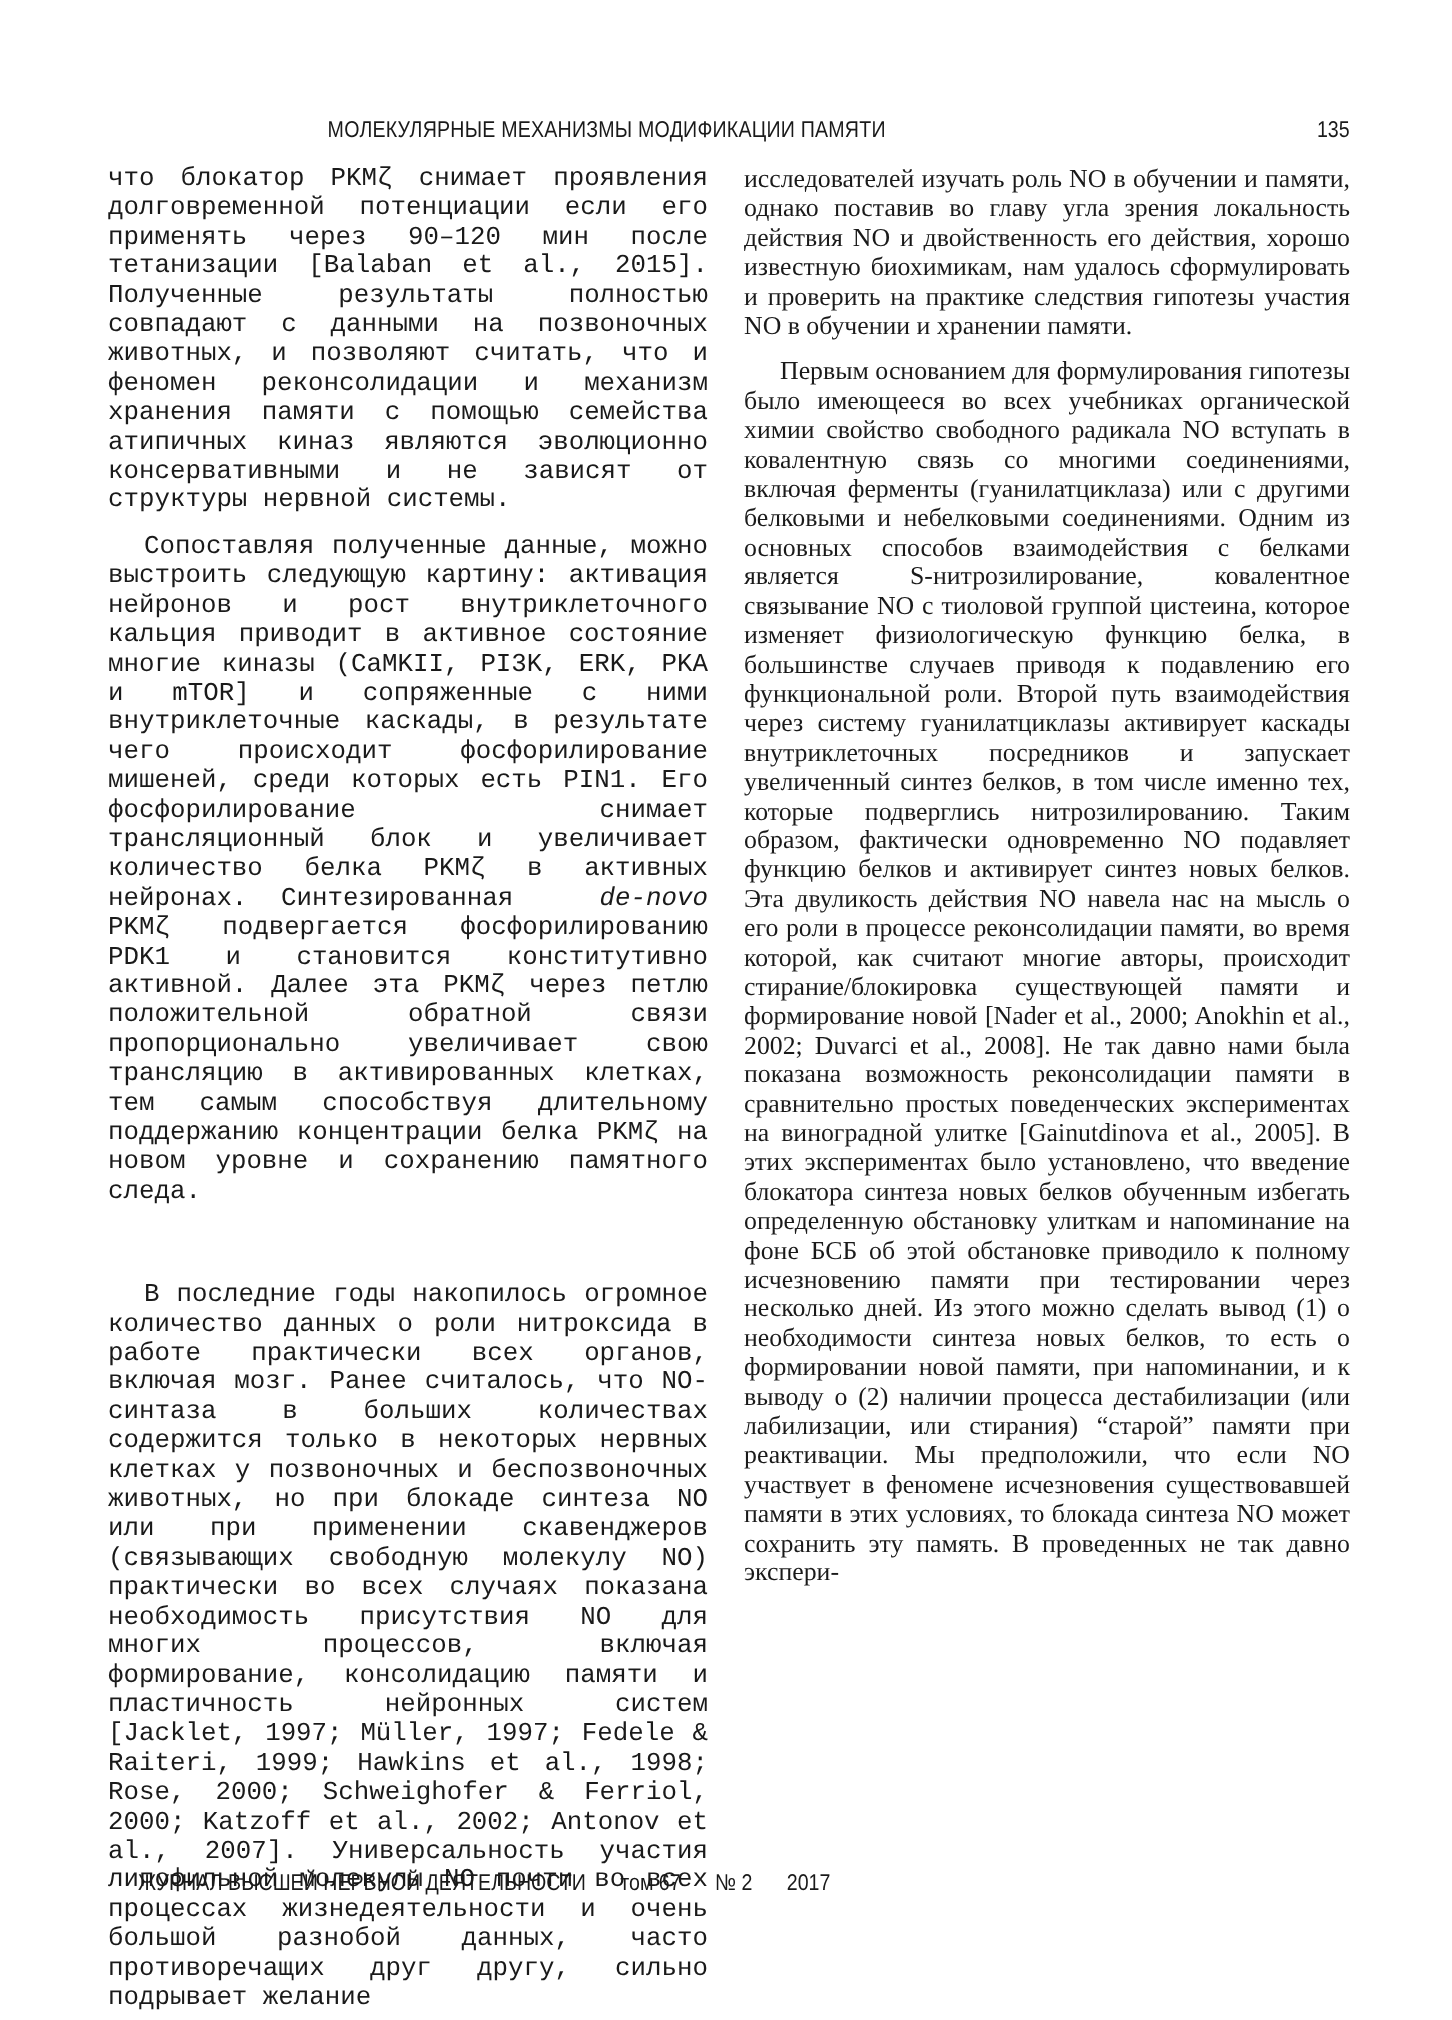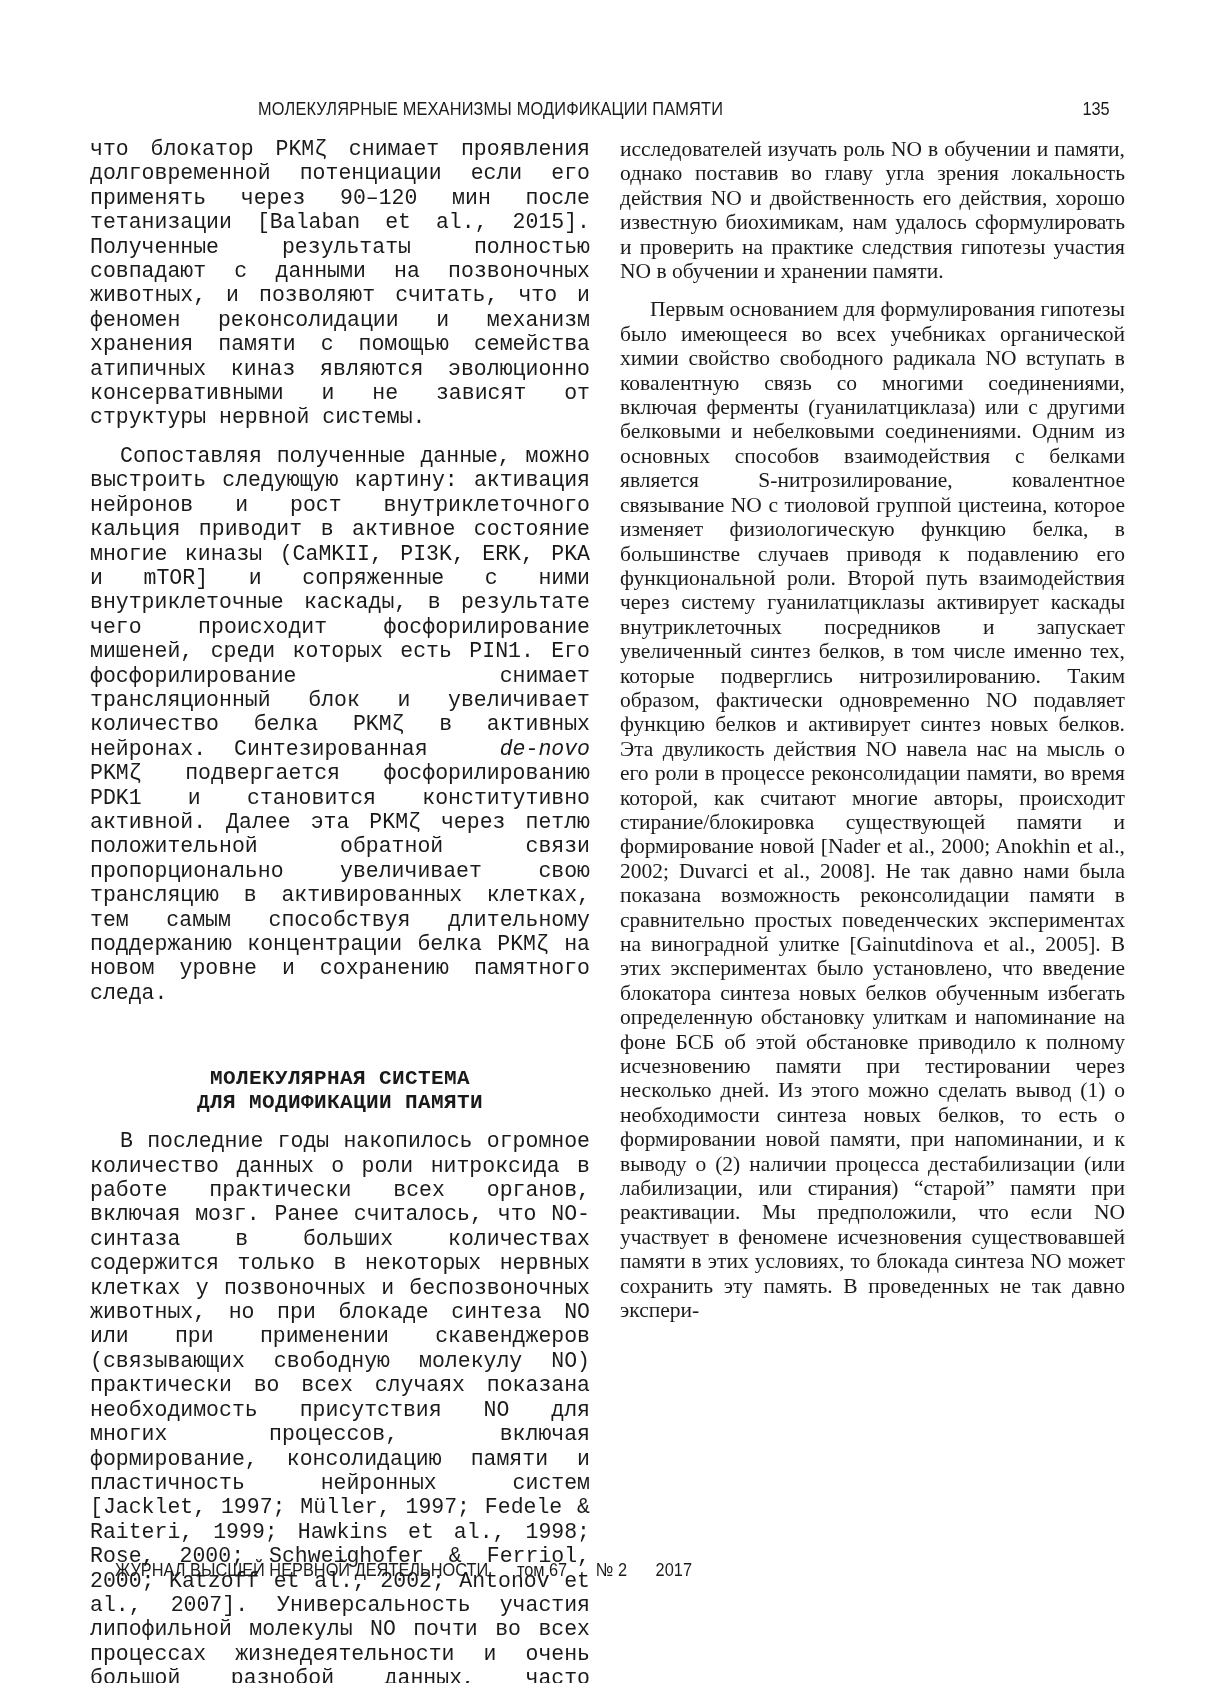--- a/index.html
+++ b/index.html
@@ -11,21 +11,21 @@
       width: 1210px;
       height: 1683px;
       position: relative;
       overflow: hidden;
       color: #1a1a1a;
       font-family: "Liberation Serif", "DejaVu Serif", serif;
     }
     .running-head {
       position: absolute;
       top: 98px;
-      left: 75px;
+      left: 90px;
       width: 1035px;
       height: 26px;
     }
     .running-title {
       position: absolute;
       left: 183px;
       top: 0;
       font-family: "Liberation Sans", sans-serif;
       font-stretch: condensed;
       font-size: 19px;
@@ -88,24 +88,20 @@
 <div class="running-head">
   <span class="running-title">МОЛЕКУЛЯРНЫЕ МЕХАНИЗМЫ МОДИФИКАЦИИ ПАМЯТИ</span>
   <span class="page-number">135</span>
 </div>
 
 <div class="column col-left">
   <p>что блокатор PKMζ снимает проявления долговременной потенциации если его применять через 90–120 мин после тетанизации [Balaban et al., 2015]. Полученные результаты полностью совпадают с данными на позвоночных животных, и позволяют считать, что и феномен реконсолидации и механизм хранения памяти с помощью семейства атипичных киназ являются эволюционно консервативными и не зависят от структуры нервной системы.</p>
   <div class="gap"></div>
   <p class="indent"><span>Сопоставляя полученные данные, можно выстроить следующую картину: активация нейронов и рост внутриклеточного кальция приводит в активное состояние многие киназы (CaMKII, PI3K, ERK, PKA и mTOR] и сопряженные с ними внутриклеточные каскады, в результате чего происходит фосфорилирование мишеней, среди которых есть PIN1. Его фосфорилирование снимает трансляционный блок и увеличивает количество белка PKMζ в активных нейронах. Синтезированная</span> <em>de-novo</em> <span>PKMζ подвергается фосфорилированию PDK1 и становится конститутивно активной. Далее эта PKMζ через петлю положительной обратной связи пропорционально увеличивает свою трансляцию в активированных клетках, тем самым способствуя длительному поддержанию концентрации белка PKMζ на новом уровне и сохранению памятного следа.</span></p>
   <div class="gap-big"></div>
-  <h2 class="section-heading">
-    <span>МОЛЕКУЛЯРНАЯ СИСТЕМА</span>
-    <span>ДЛЯ МОДИФИКАЦИИ ПАМЯТИ</span>
-  </h2>
   <p class="indent">В последние годы накопилось огромное количество данных о роли нитроксида в работе практически всех органов, включая мозг. Ранее считалось, что NO-синтаза в больших количествах содержится только в некоторых нервных клетках у позвоночных и беспозвоночных животных, но при блокаде синтеза NO или при применении скавенджеров (связывающих свободную молекулу NO) практически во всех случаях показана необходимость присутствия NO для многих процессов, включая формирование, консолидацию памяти и пластичность нейронных систем [Jacklet, 1997; Müller, 1997; Fedele &amp; Raiteri, 1999; Hawkins et al., 1998; Rose, 2000; Schweighofer &amp; Ferriol, 2000; Katzoff et al., 2002; Antonov et al., 2007]. Универсальность участия липофильной молекулы NO почти во всех процессах жизнедеятельности и очень большой разнобой данных, часто противоречащих друг другу, сильно подрывает желание</p>
 </div>
 
 <div class="column col-right">
   <p>исследователей изучать роль NO в обучении и памяти, однако поставив во главу угла зрения локальность действия NO и двойственность его действия, хорошо известную биохимикам, нам удалось сформулировать и проверить на практике следствия гипотезы участия NO в обучении и хранении памяти.</p>
   <div class="gap"></div>
   <p class="indent">Первым основанием для формулирования гипотезы было имеющееся во всех учебниках органической химии свойство свободного радикала NO вступать в ковалентную связь со многими соединениями, включая ферменты (гуанилатциклаза) или с другими белковыми и небелковыми соединениями. Одним из основных способов взаимодействия с белками является S-нитрозилирование, ковалентное связывание NO с тиоловой группой цистеина, которое изменяет физиологическую функцию белка, в большинстве случаев приводя к подавлению его функциональной роли. Второй путь взаимодействия через систему гуанилатциклазы активирует каскады внутриклеточных посредников и запускает увеличенный синтез белков, в том числе именно тех, которые подверглись нитрозилированию. Таким образом, фактически одновременно NO подавляет функцию белков и активирует синтез новых белков. Эта двуликость действия NO навела нас на мысль о его роли в процессе реконсолидации памяти, во время которой, как считают многие авторы, происходит стирание/блокировка существующей памяти и формирование новой [Nader et al., 2000; Anokhin et al., 2002; Duvarci et al., 2008]. Не так давно нами была показана возможность реконсолидации памяти в сравнительно простых поведенческих экспериментах на виноградной улитке [Gainutdinova et al., 2005]. В этих экспериментах было установлено, что введение блокатора синтеза новых белков обученным избегать определенную обстановку улиткам и напоминание на фоне БСБ об этой обстановке приводило к полному исчезновению памяти при тестировании через несколько дней. Из этого можно сделать вывод (1) о необходимости синтеза новых белков, то есть о формировании новой памяти, при напоминании, и к выводу о (2) наличии процесса дестабилизации (или лабилизации, или стирания) “старой” памяти при реактивации. Мы предположили, что если NO участвует в феномене исчезновения существовавшей памяти в этих условиях, то блокада синтеза NO может сохранить эту память. В проведенных не так давно экспери-</p>
 </div>
 
 <div class="footer">

